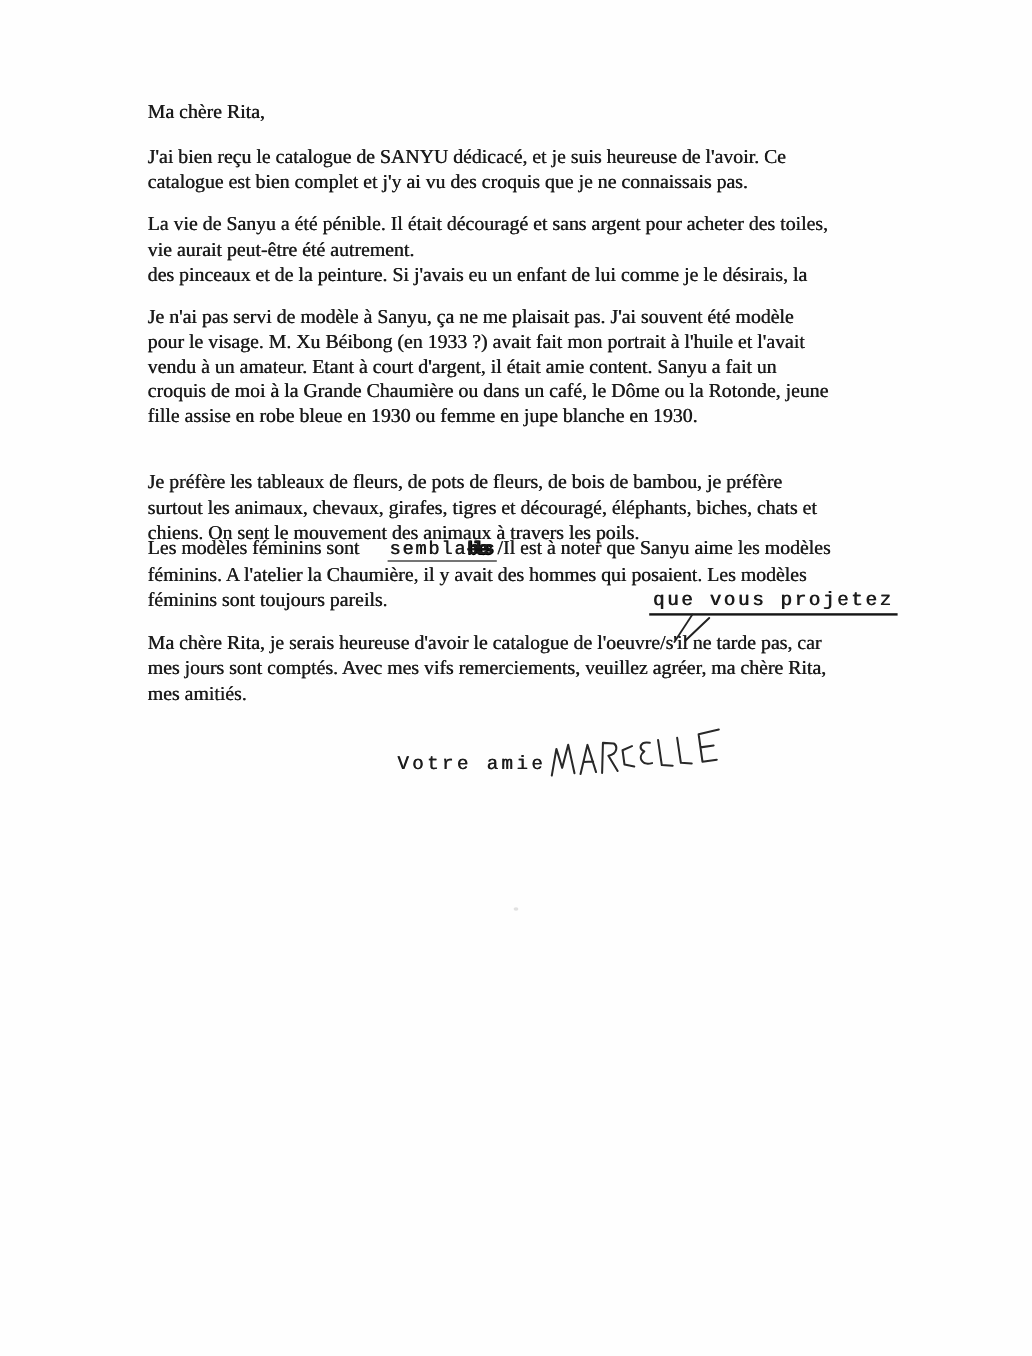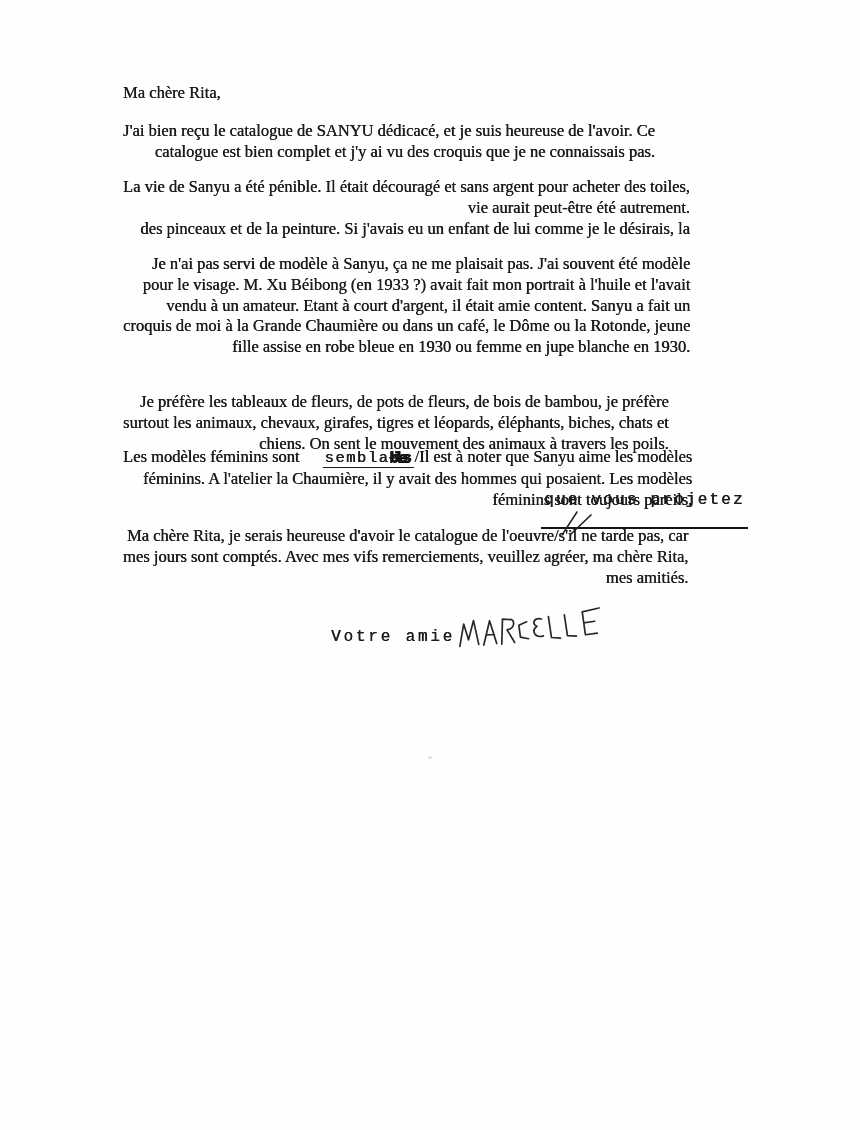--- a/index.html
+++ b/index.html
@@ -1,41 +1,41 @@
 <!DOCTYPE html>
 <html><head>
 <meta charset="utf-8">
 <style>
   html,body{margin:0;padding:0;background:#ffffff;}
   .page{
     position:relative;width:860px;height:1130px;background:#fefefe;
     font-family:"Liberation Serif","DejaVu Serif",serif;color:#1c1c1c;
     overflow:hidden;
   }
-  .abs{position:absolute;left:123px;text-align:right;}
+  .abs{position:absolute;left:123px;}
   .bline{
     white-space:nowrap;font-size:16.5px;line-height:20.8px;
     text-shadow:0.35px 0 currentColor;
   }
   .greeting{font-size:16.5px;text-shadow:0.35px 0 currentColor;}
   .typedword{
     font-family:"Liberation Mono","DejaVu Sans Mono",monospace;
     font-size:15.5px;letter-spacing:1.5px;
     border-bottom:1.8px solid #1a1a1a;margin-left:24px;padding:0 1px;
     text-shadow:0.5px 0 currentColor;
   }
   .overstruck{
     letter-spacing:-5px;font-weight:bold;text-decoration:line-through;
     text-shadow:0.9px 0 #000,0 0.5px #000;margin-right:7px;
   }
   .insslash{font-size:16.5px;}
   .margin-note{
     position:absolute;font-family:"Liberation Mono","DejaVu Sans Mono",monospace;
     font-size:16px;letter-spacing:2.2px;white-space:nowrap;
-    border-bottom:2px solid #161616;padding:0 3px 18px 3px;
+    border-bottom:2px solid #161616;padding:0 3px 2px 3px;
     text-shadow:0.6px 0 currentColor;
   }
   .typed-closing{
     position:absolute;font-family:"Liberation Mono","DejaVu Sans Mono",monospace;
     font-size:16px;letter-spacing:2.8px;white-space:nowrap;
     text-shadow:0.4px 0 currentColor;
   }
   .signature{position:absolute;transform:rotate(-3deg);}
   .sr{position:absolute;width:1px;height:1px;overflow:hidden;opacity:0;pointer-events:none;}
   .marks{position:absolute;left:0;top:0;width:860px;height:1130px;pointer-events:none;}
@@ -62,21 +62,21 @@
   <div class="abs" style="top:254px">
     <div class="bline">Je n'ai pas servi de modèle à Sanyu, ça ne me plaisait pas. J'ai souvent été modèle</div>
     <div class="bline">pour le visage. M. Xu Béibong (en 1933 ?) avait fait mon portrait à l'huile et l'avait</div>
     <div class="bline">vendu à un amateur. Etant à court d'argent, il était amie content. Sanyu a fait un</div>
     <div class="bline">croquis de moi à la Grande Chaumière ou dans un café, le Dôme ou la Rotonde, jeune</div>
     <div class="bline">fille assise en robe bleue en 1930 ou femme en jupe blanche en 1930.</div>
   </div>
 
   <div class="abs" style="top:392px">
     <div class="bline">Je préfère les tableaux de fleurs, de pots de fleurs, de bois de bambou, je préfère</div>
-    <div class="bline">surtout les animaux, chevaux, girafes, tigres et léopards, éléphants, biches, chats et</div>
+    <div class="bline">surtout les animaux, chevaux, girafes, tigres et découragé, éléphants, biches, chats et</div>
     <div class="bline">chiens. On sent le mouvement des animaux à travers les poils.</div>
   </div>
 
   <div class="abs" style="top:447px">
     <div class="bline"><span>Les modèles féminins sont</span><span class="typedword"><span>sembla</span><span class="overstruck">bles</span></span><span class="insslash">/</span><span>Il est à noter que Sanyu aime les modèles</span></div>
     <div class="bline">féminins. A l'atelier la Chaumière, il y avait des hommes qui posaient. Les modèles</div>
     <div class="bline">féminins sont toujours pareils.</div>
   </div>
 
   <div class="margin-note" style="top:491px;left:541px">que vous projetez</div>

